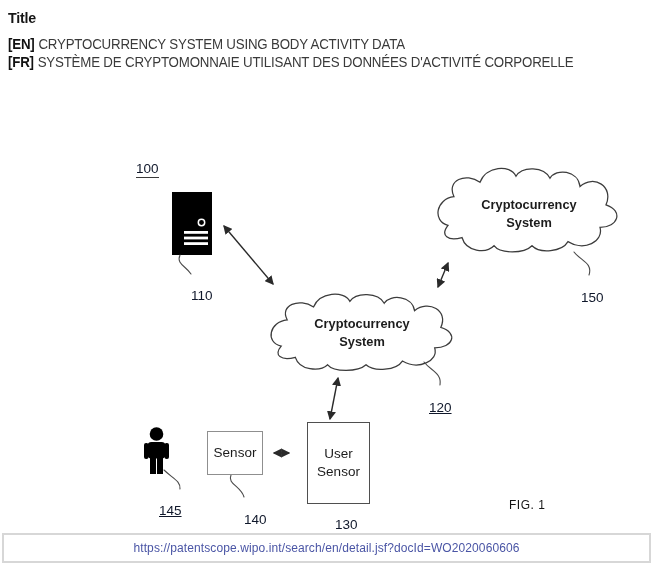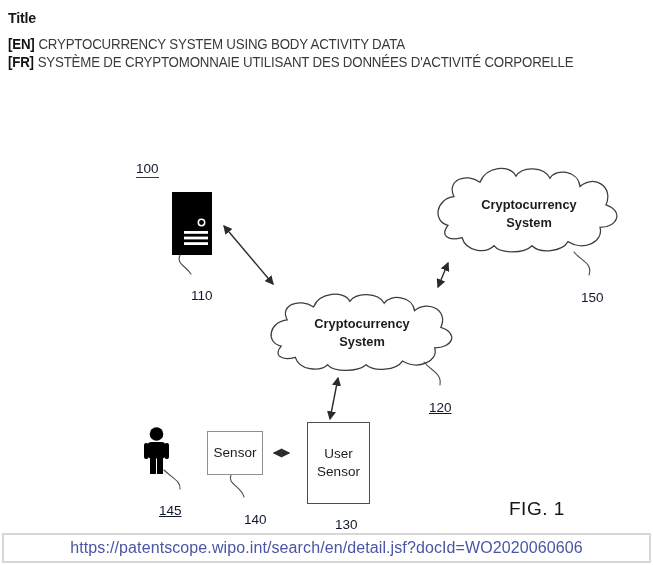--- a/index.html
+++ b/index.html
@@ -38,27 +38,27 @@
     line-height:17.5px;color:#1c1c1c;
   }
   .lbl-crypto{left:459px;top:196px;}
   .lbl-comm{left:292px;top:315px;}
   .node{
     position:absolute;box-sizing:border-box;background:#fff;display:flex;align-items:center;
     justify-content:center;text-align:center;font-size:13.5px;color:#1c1c1c;line-height:18px;
   }
   .node-sensor{left:207px;top:431px;width:56px;height:44px;border:1.5px solid #8f8f8f;}
   .node-device{left:291px;top:422px;width:63px;height:82px;border:1.5px solid #4f4f4f;margin-left:16px;}
-  .figcap{position:absolute;left:509px;top:498px;font-size:19px;color:#151515;letter-spacing:0.5px;}
+  .figcap{position:absolute;left:509px;top:498px;font-size:12px;color:#151515;letter-spacing:0.5px;}
   
   .urlbar{
     position:absolute;left:2px;top:533px;width:649px;height:30px;box-sizing:border-box;
     border:2px solid #d7d7d7;background:#fff;display:flex;align-items:center;justify-content:center;
   }
-  .urllink{font-size:16px;color:#4a55a5;text-decoration:none;letter-spacing:0.1px;cursor:pointer;}
+  .urllink{font-size:12px;color:#4a55a5;text-decoration:none;letter-spacing:0.1px;cursor:pointer;}
 </style>
 </head>
 <body>
 
 <div class="page">
 
   <div class="hdr-title">Title</div>
   <div class="hdr-line hdr-en">
     <span class="tag">[EN]</span><span>CRYPTOCURRENCY SYSTEM USING BODY ACTIVITY DATA</span>
   </div>

